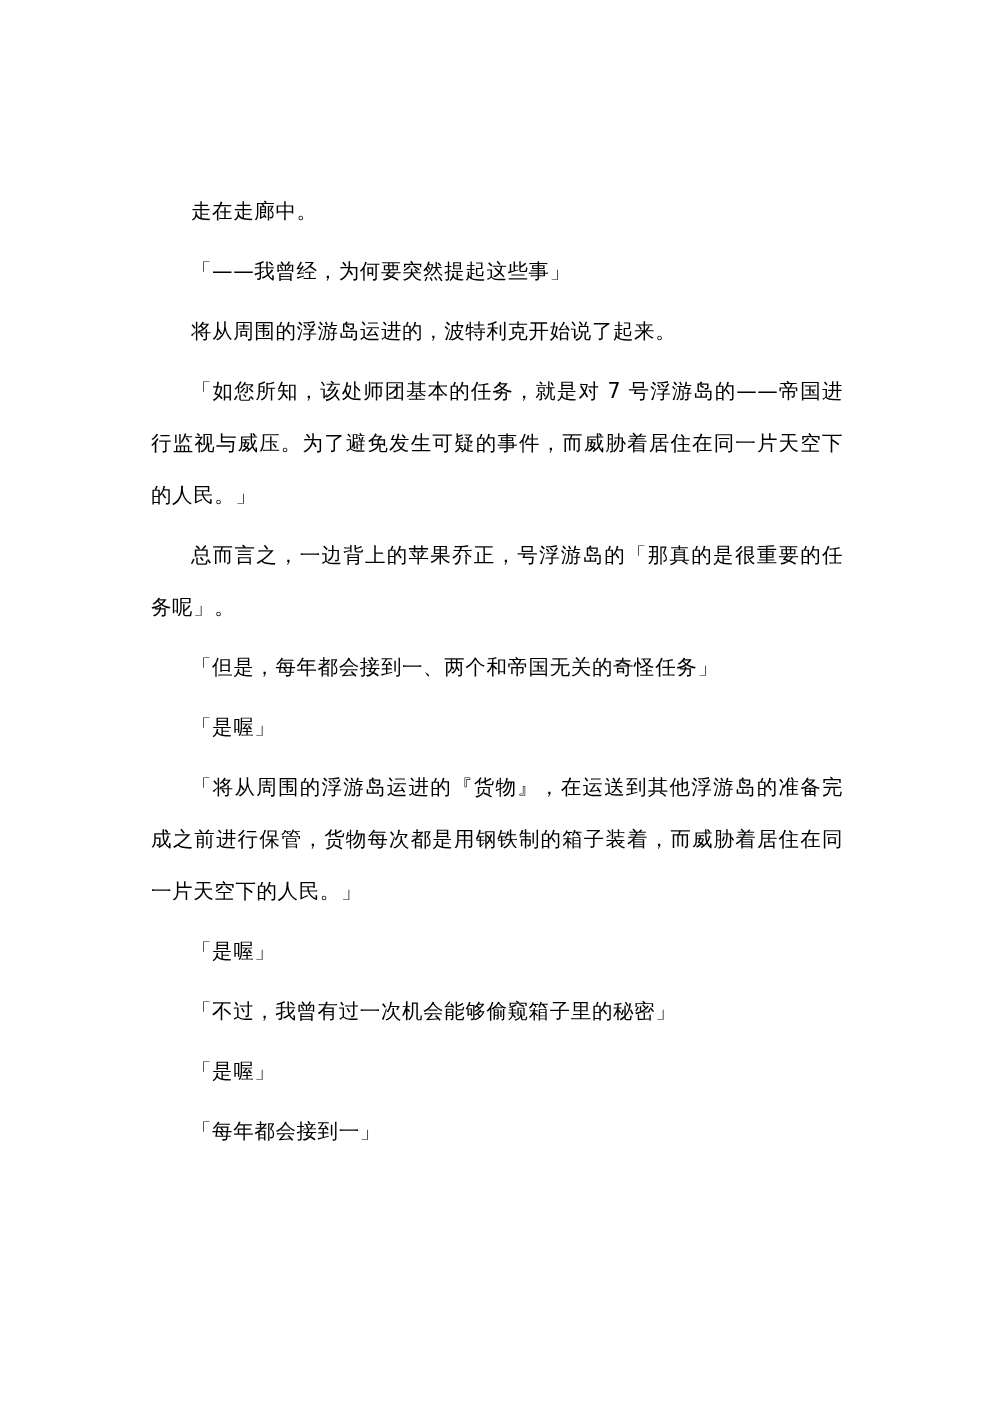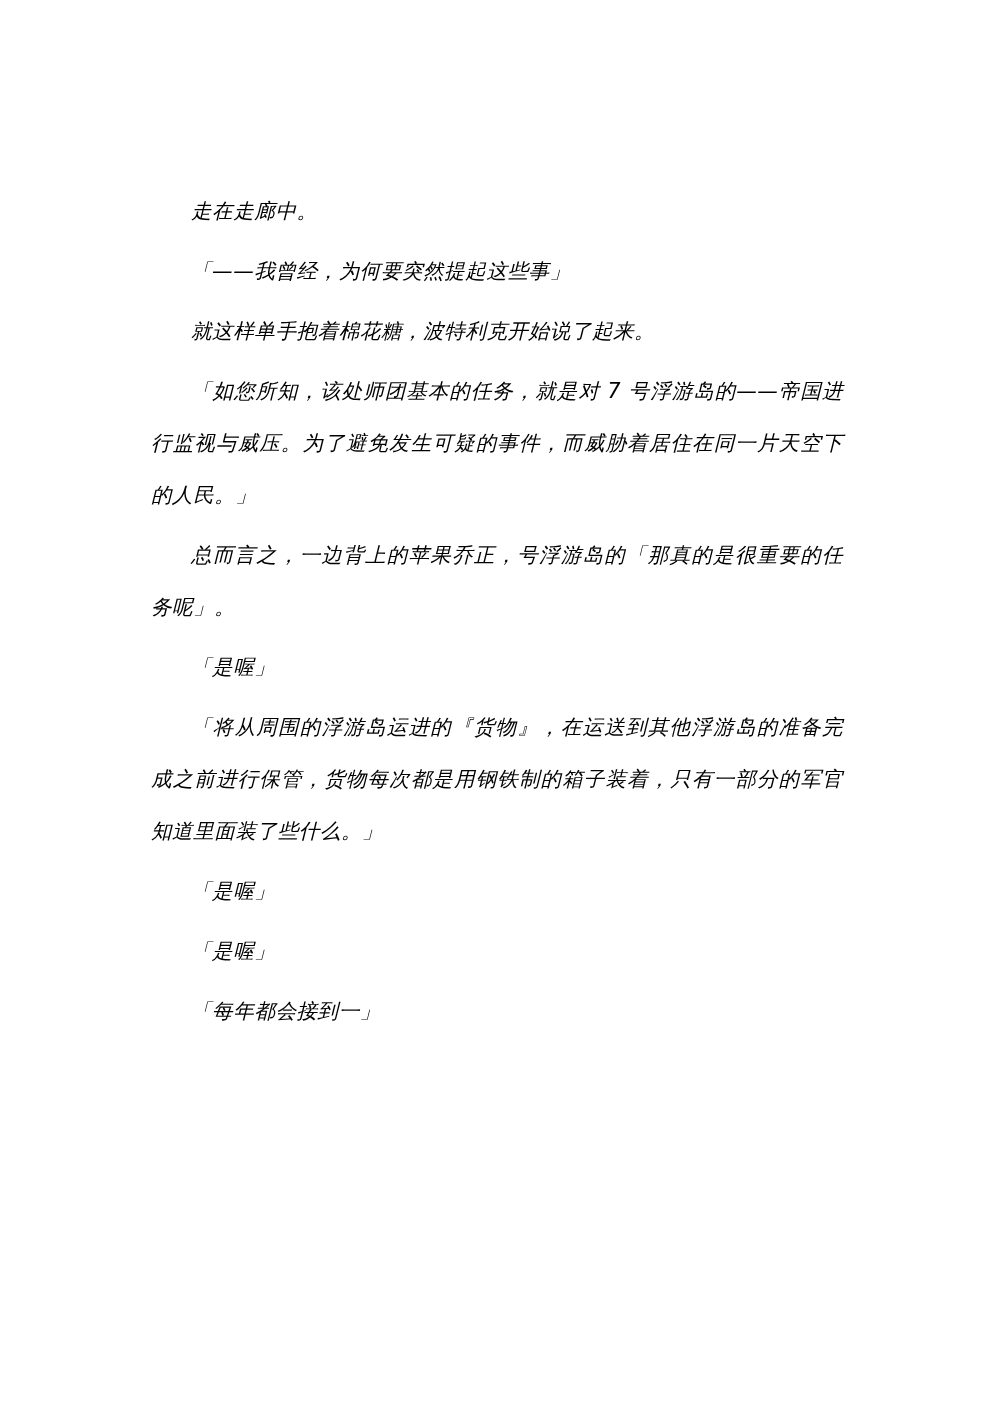--- a/index.html
+++ b/index.html
@@ -13,40 +13,41 @@
       position: relative;
       overflow: hidden;
       font-family: "DejaVu Sans", "Liberation Sans", sans-serif;
       color: #000000;
     }
     .page {
       position: absolute;
       left: 151px;
       top: 185px;
       width: 692px;
-      font-style: italic;
     }
     .para {
       font-size: 20.5px;
       line-height: 52px;
       margin: 0 0 8px 0;
       text-indent: 40px;
       letter-spacing: 0.6px;
       text-align: justify;
       white-space: normal;
       word-break: break-all;
     }
   </style>
 </head>
 <body>
 
 <div class="page">
   <p class="para">走在走廊中。</p>
   <p class="para">「——我曾经，为何要突然提起这些事」</p>
-  <p class="para">就这样单手抱着棉花糖，波特利克开始说了起来。</p>
+  <p class="para">将从周围的浮游岛运进的，波特利克开始说了起来。</p>
   <p class="para">「如您所知，该处师团基本的任务，就是对 7 号浮游岛的——帝国进行监视与威压。为了避免发生可疑的事件，而威胁着居住在同一片天空下的人民。」</p>
   <p class="para">总而言之，一边背上的苹果乔正，号浮游岛的「那真的是很重要的任务呢」。</p>
+  <p class="para">「但是，每年都会接到一、两个和帝国无关的奇怪任务」</p>
   <p class="para">「是喔」</p>
-  <p class="para">「将从周围的浮游岛运进的『货物』，在运送到其他浮游岛的准备完成之前进行保管，货物每次都是用钢铁制的箱子装着，只有一部分的军官知道里面装了些什么。」</p>
+  <p class="para">「将从周围的浮游岛运进的『货物』，在运送到其他浮游岛的准备完成之前进行保管，货物每次都是用钢铁制的箱子装着，而威胁着居住在同一片天空下的人民。」</p>
   <p class="para">「是喔」</p>
+  <p class="para">「不过，我曾有过一次机会能够偷窥箱子里的秘密」</p>
   <p class="para">「是喔」</p>
   <p class="para">「每年都会接到一」</p>
 </div>
 
 </body></html>

